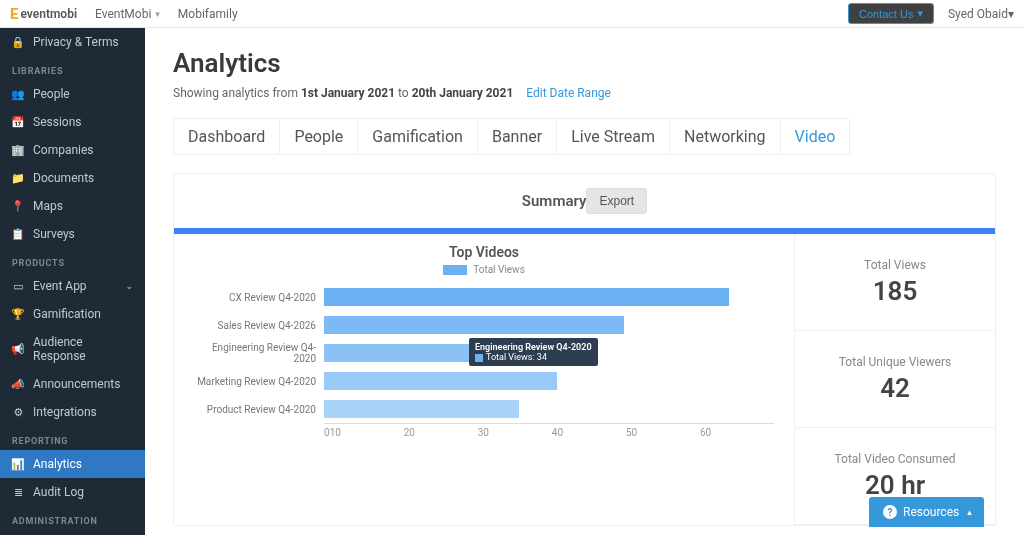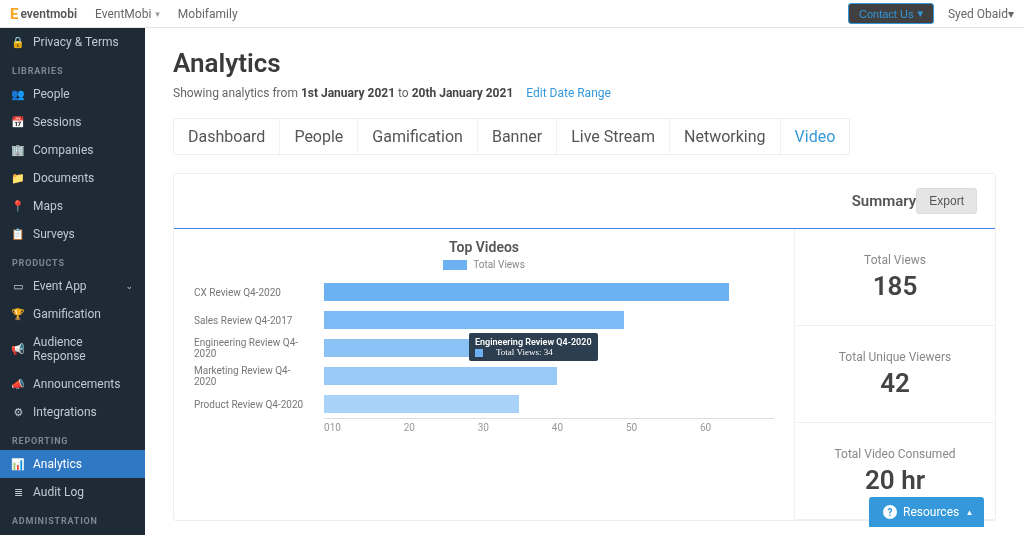--- a/index.html
+++ b/index.html
@@ -28,51 +28,51 @@
 .subline b { color: #444; }
 .editlink { color: #3498db; margin-left: 10px; cursor: pointer; }
 
 .tabs { display: flex; border: 1px solid #eee; border-radius: 3px; width: fit-content; }
 .tab { padding: 8px 14px; font-size: 16px; color: #555; cursor: pointer; }
 .tab.active { color: #3498db; }
 .tab + .tab { border-left: 1px solid #f0f0f0; }
 
 .panel-row { display: flex; margin-top: 18px; gap: 0; border: 1px solid #eee; border-radius: 3px; position: relative; }
 .panel { padding: 14px 18px; }
-.panel.summary-head { border-bottom: 1px solid #3b82f6; display: flex; justify-content: flex-end; align-items: center; width: 100%; }
+.panel.summary-head { border-bottom: 6px solid #3b82f6; display: flex; justify-content: center; align-items: center; width: 100%; }
 .panel.summary-head h2 { font-size: 15px; font-weight: 600; color: #555; }
 .export-btn { border: 1px solid #ddd; background: #e5e5e5; padding: 5px 12px; border-radius: 3px; font-size: 12px; cursor: pointer; color: #555; }
 
 .content-row { display: flex; width: 100%; }
 .chart-col { flex: 1; padding: 10px 20px 20px; border-right: 1px solid #f0f0f0; }
 .stats-col { width: 200px; display: flex; flex-direction: column; }
 .stat { text-align: center; padding: 24px 10px; border-bottom: 1px solid #f0f0f0; }
 .stat-label { font-size: 12px; color: #888; margin-bottom: 4px; }
 .stat-value { font-size: 26px; font-weight: 600; color: #444; }
 
 .chart-title { text-align: center; font-weight: 600; color: #555; font-size: 14px; margin-bottom: 4px; }
 .legend { display: flex; justify-content: center; align-items: center; gap: 6px; font-size: 10px; color: #888; margin-bottom: 8px; }
 .legend-swatch { width: 24px; height: 10px; background: #6cb2f2; }
 
 .bars { position: relative; }
 .bar-row { display: flex; align-items: center; height: 28px; }
-.bar-label { width: 130px; text-align: left; font-size: 10px; color: #777; padding-right: 20px; }
+.bar-label { width: 130px; text-align: right; font-size: 10px; color: #777; padding-right: 8px; }
 .bar-track { flex: 1; position: relative; height: 100%; display: flex; align-items: center; }
 .bar { height: 18px; background: #6cb2f2; }
 .bar-row:nth-child(2) .bar { background: #7bbaf4; }
 .bar-row:nth-child(3) .bar { background: #8ac2f5; }
 .bar-row:nth-child(4) .bar { background: #99caf7; }
 .bar-row:nth-child(5) .bar { background: #a8d2f8; }
 .axis { display: flex; margin-left: 130px; font-size: 10px; color: #999; border-top: 1px solid #ddd; }
 .tick { flex: 1; text-align: left; position: relative; padding-top: 3px; }
 .tick:first-child { flex: 0; }
 
 .tooltip { position: absolute; background: #2c3e50; color: #fff; font-size: 9px; padding: 4px 6px; border-radius: 2px; pointer-events: none; white-space: nowrap; }
 .tooltip .tt-title { font-weight: 600; }
-.tooltip .tt-row { display: flex; align-items: flex-end; gap: 13px; font-family: Liberation Serif, serif; }
+.tooltip .tt-row { display: flex; align-items: flex-end; gap: 3px; }
 .tooltip .sw { width: 8px; height: 8px; background: #6cb2f2; display: inline-block; }
 
 .resources-fab { position: absolute; right: 40px; bottom: 8px; background: #3498db; color: #fff; padding: 8px 14px; border-radius: 3px 3px 0 0; font-size: 12px; display: flex; align-items: center; gap: 8px; cursor: pointer; width: 115px; justify-content: space-between; }
 .resources-fab .q { background: #fff; color: #3498db; width: 14px; height: 14px; border-radius: 50%; display: inline-flex; align-items: center; justify-content: center; font-size: 10px; font-weight: 700; }
 </style>
 </head>
 <body>
 
 <div class="topbar">
   <div class="topbar-left">
@@ -196,21 +196,21 @@
             <span>Total Views</span>
           </div>
           <div class="bars" id="bars">
               <div class="bar-row">
                 <div class="bar-label">CX Review Q4-2020</div>
                 <div class="bar-track">
                   <div class="bar" style="width:90.00%"></div>
                 </div>
               </div>
               <div class="bar-row">
-                <div class="bar-label">Sales Review Q4-2017</div>
+                <div class="bar-label">Sales Review Q4-2026</div>
                 <div class="bar-track">
                   <div class="bar" style="width:66.67%"></div>
                 </div>
               </div>
               <div class="bar-row">
                 <div class="bar-label">Engineering Review Q4-2020</div>
                 <div class="bar-track">
                   <div class="bar" style="width:56.67%"></div>
                 </div>
               </div>

